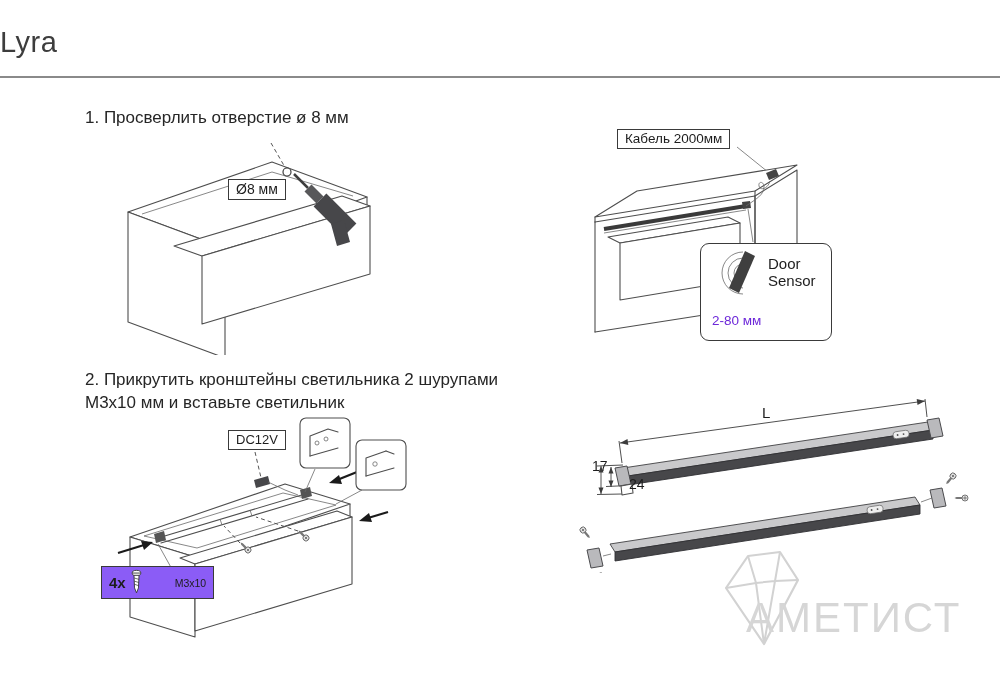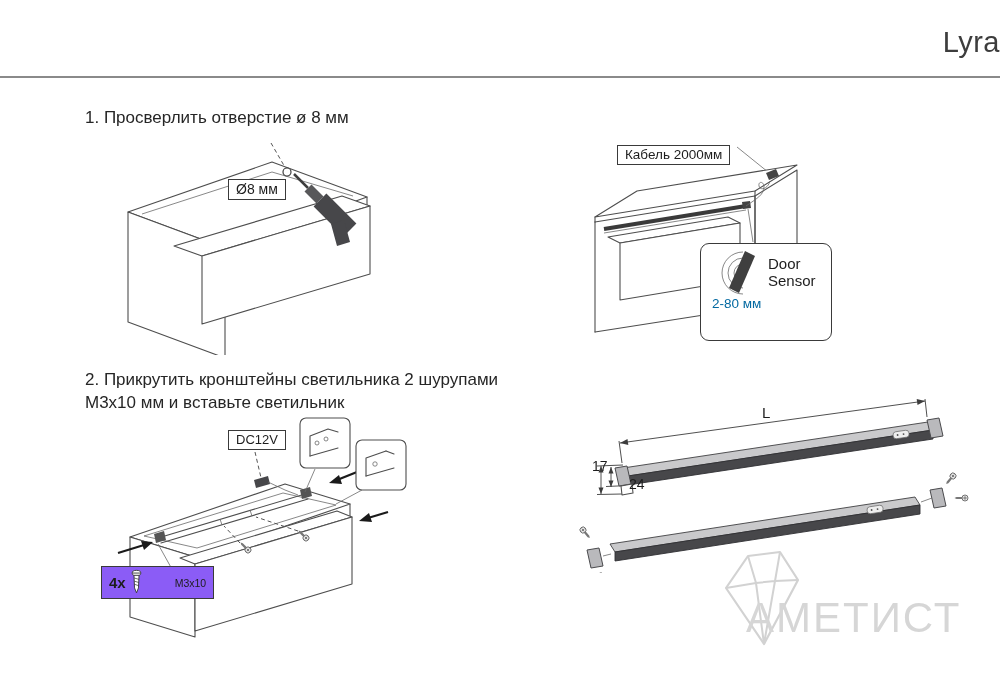--- a/index.html
+++ b/index.html
@@ -1,48 +1,48 @@
 <!DOCTYPE html>
 <html><head>
 <meta charset="utf-8">
 <style>
   *{box-sizing:border-box;margin:0;padding:0;}
   body{background:#ffffff;}
   .page{position:relative;width:1000px;height:694px;background:#fff;overflow:hidden;
         font-family:"Liberation Sans",sans-serif;color:#2b2b2b;}
-  .title{position:absolute;top:26px;left:0;width:100%;text-align:right;
+  .title{position:absolute;top:26px;left:0;width:100%;text-align:left;
          font-size:29px;font-weight:400;color:#3d3d3d;letter-spacing:.5px;}
   .divider{position:absolute;top:76px;left:0;width:1000px;height:1.5px;background:#8a8a8a;}
   .step-heading{position:absolute;font-size:17px;line-height:23px;color:#262626;}
   #step1-heading{left:85px;top:106px;}
   #step2-heading{left:85px;top:368px;}
   .fig{position:absolute;}
   .label-box{position:absolute;border:1.3px solid #3a3a3a;background:#fff;
              padding:1px 7px 2px;font-size:13.5px;color:#1d1d1d;white-space:nowrap;}
   #hole-label{left:228px;top:179px;font-size:14px;}
-  #cable-label{left:617px;top:145px;}
+  #cable-label{left:617px;top:129px;}
   #dc-label{left:228px;top:430px;font-size:13px;}
   
   .ln{stroke:#4e4e4e;stroke-width:1.1;fill:none;stroke-linecap:round;stroke-linejoin:round;}
   .thin{stroke:#6a6a6a;stroke-width:.8;fill:none;}
   .dash{stroke:#555;stroke-width:1;fill:none;stroke-dasharray:4 3;}
   .face{fill:#fff;stroke:#4e4e4e;stroke-width:1.1;stroke-linejoin:round;}
   .bar-top{fill:#c9c9cb;stroke:#3f3f42;stroke-width:.9;}
   .bar-face{fill:#47474a;stroke:#303033;stroke-width:.9;}
   .cap{fill:#b9b9bc;stroke:#4a4a4d;stroke-width:1;}
   .arr-l{stroke:#1a1a1a;stroke-width:2.2;fill:none;}
   .arr-h{fill:#1a1a1a;stroke:none;}
   .dim{stroke:#3c3c3c;stroke-width:.9;fill:none;}
   .dimh{fill:#3c3c3c;stroke:none;}
   
   .sensor-box{position:absolute;left:700px;top:243px;width:132px;height:98px;
               border:1.4px solid #3a3a3a;border-radius:9px;background:#fff;padding:5px 8px 3px;}
   .sensor-main{display:flex;align-items:center;gap:7px;}
   .sensor-titles{font-size:15px;line-height:17px;color:#1d1d1d;}
-  .sensor-range{font-size:13.5px;color:#0369a1;margin-top:1px;margin-left:3px;}
+  .sensor-range{font-size:13.5px;color:#6d28d9;margin-top:18px;margin-left:3px;}
   
   .screws-box{position:absolute;left:101px;top:566px;border:1.3px solid #3a3a3a;background:#8b5cf6;
               display:flex;align-items:center;gap:5px;padding:2px 7px;}
   .screws-box .qty{font-size:15px;font-weight:700;color:#1d1d1d;}
   .screws-box .size{font-size:10.5px;color:#1d1d1d;padding-left:28px;}
   
   .dim-label{position:absolute;font-size:14px;color:#1d1d1d;}
   #dim-L{left:762px;top:404px;font-size:15px;}
   #dim-17{left:592px;top:458px;}
   #dim-24{left:589px;top:476px;margin-left:40px;}

